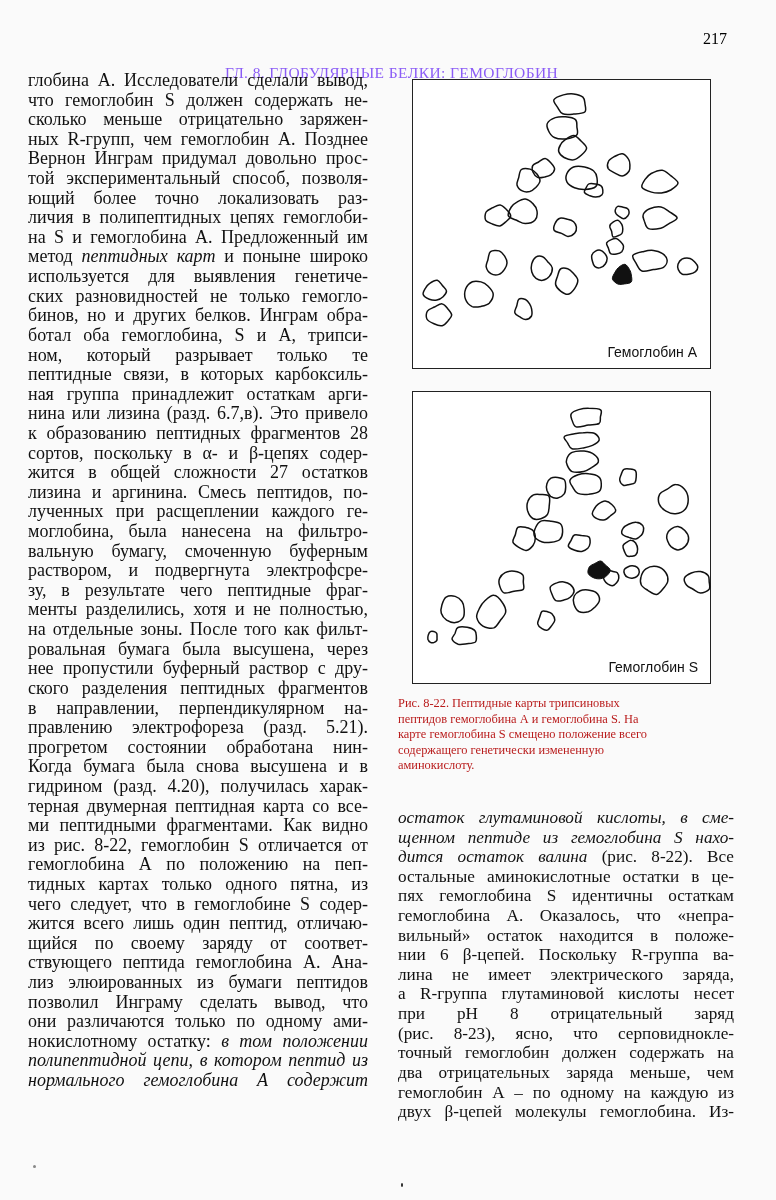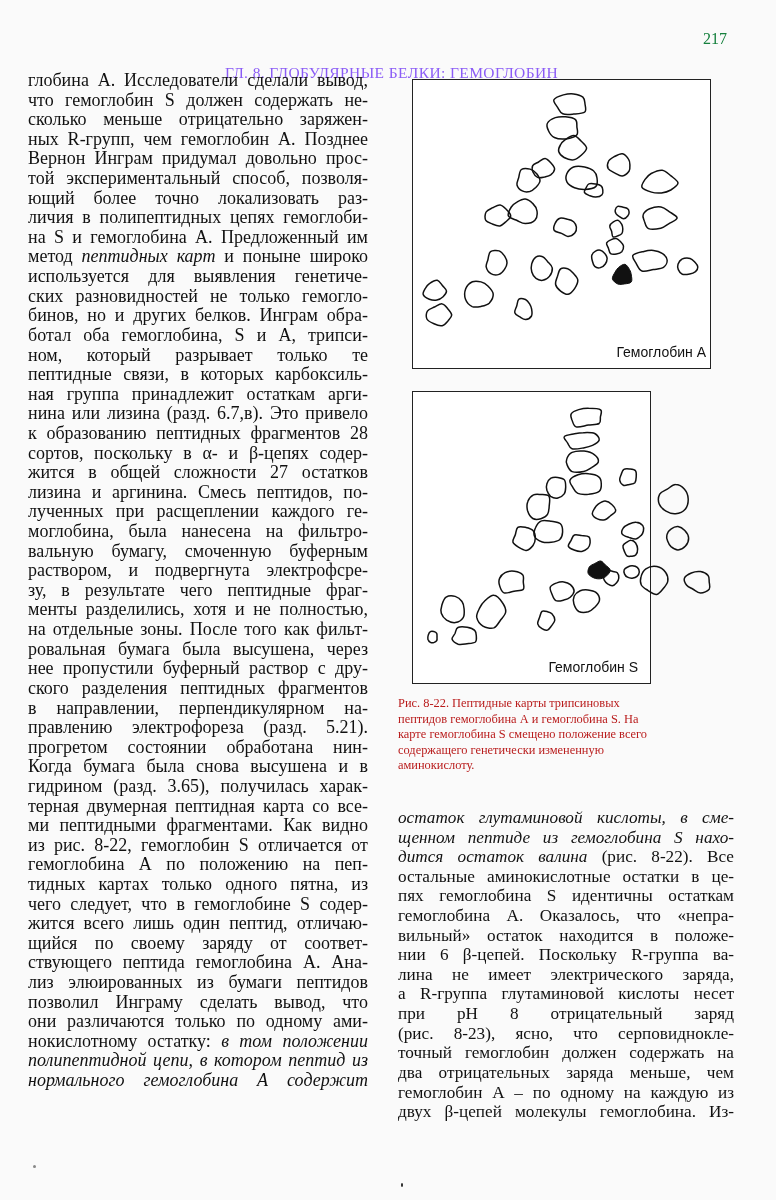--- a/index.html
+++ b/index.html
@@ -1,21 +1,21 @@
 <!DOCTYPE html>
 <html><head>
 <meta charset="utf-8">
 <style>
   html, body { margin: 0; padding: 0; background: #fafafa; }
   body { width: 776px; height: 1200px; position: relative; overflow: hidden;
          font-family: "Liberation Serif", "DejaVu Serif", serif; color: #111; }
   .running-head { position: absolute; top: 30px; left: 0; width: 776px; height: 24px; }
   .running-title { position: absolute; left: 225px; top: 2px; font-size: 15.5px;
                    letter-spacing: 0.4px; color: #8b5cf6; margin-top: 32px; }
-  .page-number { position: absolute; left: 703px; top: 0px; font-size: 16px; color: #15803d; }
+  .page-number { position: absolute; left: 703px; top: 0px; font-size: 16px; color: #000000; }
 
   .col-left { position: absolute; left: 28px; top: 71px; width: 340px; font-size: 18px;
               line-height: 19.62px; text-align: justify; }
   .col-left .line, .col-right .line { display: block; white-space: nowrap;
               text-align-last: justify; height: 19.62px; }
   .it { font-style: italic; }
 
   .figure { position: absolute; left: 405px; top: 73px; width: 330px; }
   .panel { position: absolute; border: 1.6px solid #222; background: #fff; box-sizing: border-box; }
   .panel svg { position: absolute; left: 0; top: 0; }
@@ -68,21 +68,21 @@
     <span class="line">зу, в результате чего пептидные фраг-</span>
     <span class="line">менты разделились, хотя и не полностью,</span>
     <span class="line">на отдельные зоны. После того как фильт-</span>
     <span class="line">ровальная бумага была высушена, через</span>
     <span class="line">нее пропустили буферный раствор с дру-</span>
     <span class="line">ского разделения пептидных фрагментов</span>
     <span class="line">в направлении, перпендикулярном на-</span>
     <span class="line">правлению электрофореза (разд. 5.21).</span>
     <span class="line">прогретом состоянии обработана нин-</span>
     <span class="line">Когда бумага была снова высушена и в</span>
-    <span class="line">гидрином (разд. 3.65), получилась харак-</span>
+    <span class="line">гидрином (разд. 4.20), получилась харак-</span>
     <span class="line">терная двумерная пептидная карта со все-</span>
     <span class="line">ми пептидными фрагментами. Как видно</span>
     <span class="line">из рис. 8-22, гемоглобин S отличается от</span>
     <span class="line">гемоглобина А по положению на пеп-</span>
     <span class="line">тидных картах только одного пятна, из</span>
     <span class="line">чего следует, что в гемоглобине S содер-</span>
     <span class="line">жится всего лишь один пептид, отличаю-</span>
     <span class="line">щийся по своему заряду от соответ-</span>
     <span class="line">ствующего пептида гемоглобина А. Ана-</span>
     <span class="line">лиз элюированных из бумаги пептидов</span>
@@ -117,23 +117,23 @@
         <path d="M284.8,187.0 C284.9,188.5 283.8,190.4 282.5,191.6 C281.1,192.7 278.9,193.6 276.7,194.0 C274.5,194.4 271.2,195.0 269.3,194.2 C267.4,193.5 266.0,191.2 265.3,189.6 C264.6,187.9 264.4,186.1 265.0,184.3 C265.6,182.6 266.8,180.1 268.8,179.2 C270.8,178.2 274.8,177.8 277.1,178.4 C279.3,179.0 280.9,181.2 282.2,182.6 C283.5,184.0 284.8,185.5 284.8,187.0 Z" fill="none" stroke="#111" stroke-width="1.5"></path>
         <path d="M94.0,183.0 C94.0,185.1 92.8,187.4 91.5,189.3 C90.2,191.2 88.3,193.7 86.0,194.4 C83.7,195.1 80.0,194.9 77.9,193.6 C75.7,192.4 73.7,189.3 73.2,186.9 C72.7,184.6 74.2,182.2 74.9,179.7 C75.6,177.2 75.6,173.2 77.5,171.7 C79.4,170.3 83.7,170.1 86.1,170.9 C88.5,171.7 90.5,174.4 91.8,176.4 C93.1,178.5 94.1,180.9 94.0,183.0 Z" fill="none" stroke="#111" stroke-width="1.5"></path>
         <path d="M139.3,188.0 C139.6,190.5 138.0,194.4 136.4,196.4 C134.8,198.5 132.0,200.0 129.8,200.3 C127.6,200.6 124.8,199.8 123.0,198.4 C121.1,197.1 119.5,194.4 118.8,192.0 C118.1,189.6 118.0,186.4 118.7,183.9 C119.4,181.5 121.0,178.4 122.8,177.2 C124.6,176.0 127.7,176.0 129.7,176.7 C131.6,177.4 132.9,179.6 134.5,181.5 C136.1,183.4 139.0,185.5 139.3,188.0 Z" fill="none" stroke="#111" stroke-width="1.5"></path>
         <path d="M164.8,200.0 C165.0,202.6 163.2,206.2 161.6,208.6 C160.0,210.9 157.5,213.8 155.1,214.3 C152.8,214.7 149.7,212.7 147.6,211.1 C145.5,209.5 143.1,206.9 142.6,204.5 C142.1,202.0 143.6,198.9 144.5,196.3 C145.3,193.7 145.9,190.2 147.6,188.9 C149.3,187.6 152.6,188.0 154.7,188.7 C156.8,189.3 158.4,191.1 160.1,193.0 C161.7,194.9 164.5,197.4 164.8,200.0 Z" fill="none" stroke="#111" stroke-width="1.5"></path>
         <path d="M80.2,214.0 C80.4,216.9 78.2,221.1 76.2,223.2 C74.2,225.2 70.9,225.8 68.0,226.4 C65.2,227.0 61.8,227.7 59.2,226.6 C56.6,225.4 53.6,222.2 52.5,219.3 C51.4,216.3 51.6,211.7 52.7,208.8 C53.9,205.9 56.9,202.9 59.4,201.8 C62.0,200.7 65.4,201.2 68.0,201.9 C70.6,202.6 72.9,204.0 74.9,206.0 C76.9,208.0 80.0,211.1 80.2,214.0 Z" fill="none" stroke="#111" stroke-width="1.5"></path>
         <path d="M33.5,211.0 C33.5,212.8 31.7,215.2 30.1,216.7 C28.5,218.2 26.2,219.6 23.9,220.0 C21.6,220.4 18.6,220.1 16.3,219.2 C14.0,218.3 10.8,216.4 10.2,214.6 C9.5,212.7 11.4,210.0 12.5,208.1 C13.5,206.2 14.7,204.6 16.7,203.3 C18.6,202.0 22.1,199.8 24.3,200.2 C26.4,200.6 28.0,203.9 29.6,205.7 C31.1,207.5 33.4,209.2 33.5,211.0 Z" fill="none" stroke="#111" stroke-width="1.5"></path>
         <path d="M38.7,235.0 C38.7,236.9 36.6,238.9 35.1,240.7 C33.5,242.5 31.6,245.2 29.2,245.7 C26.9,246.3 23.5,245.0 21.0,243.8 C18.4,242.7 15.0,241.1 13.9,239.0 C12.8,236.9 13.1,233.1 14.4,231.1 C15.7,229.1 19.0,228.2 21.5,227.0 C24.0,225.8 27.1,223.5 29.3,223.9 C31.6,224.2 33.6,227.4 35.1,229.2 C36.7,231.1 38.7,233.1 38.7,235.0 Z" fill="none" stroke="#111" stroke-width="1.5"></path>
         <path d="M118.6,229.0 C118.9,231.0 119.5,234.2 118.5,236.0 C117.5,237.7 114.6,239.3 112.7,239.5 C110.7,239.6 108.7,238.0 106.9,236.9 C105.1,235.8 102.3,234.5 101.8,232.7 C101.2,230.9 103.0,228.3 103.7,226.0 C104.4,223.8 104.4,220.2 105.9,219.1 C107.3,218.0 110.7,218.8 112.5,219.5 C114.3,220.3 115.6,222.2 116.6,223.8 C117.6,225.4 118.2,227.0 118.6,229.0 Z" fill="none" stroke="#111" stroke-width="1.5"></path>
         <path d="M218.3,195.0 C218.6,197.1 219.4,200.5 218.3,201.9 C217.2,203.4 213.8,203.6 211.6,203.9 C209.3,204.2 206.8,204.8 204.8,204.0 C202.8,203.2 199.9,200.8 199.4,198.9 C199.0,196.9 201.1,194.0 202.1,192.1 C203.1,190.2 204.0,188.7 205.6,187.4 C207.2,186.1 210.1,184.0 211.9,184.3 C213.7,184.7 215.5,187.7 216.5,189.5 C217.6,191.3 218.0,192.9 218.3,195.0 Z" fill="#111111" stroke="#111" stroke-width="1"></path>
       </svg>
-    <span class="panel-label" id="label-0" style="right: 4px; bottom: 8px; margin-top: 6px;">Гемоглобин А</span>
+    <span class="panel-label" id="label-0" style="right: 13px; bottom: 8px; margin-top: 6px;">Гемоглобин А</span>
   </div>
-  <div class="panel" id="panel-1" style="left: 7px; top: 318px; width: 239px; height: 293px;">
+  <div class="panel" id="panel-1" style="left: 7px; top: 318px; width: 299px; height: 293px;">
     <svg id="svg-1" width="299" height="293">
         <path d="M187.4,25.0 C187.1,27.3 188.1,30.1 186.1,31.5 C184.1,32.8 179.2,32.5 175.4,33.0 C171.6,33.6 166.0,35.8 163.2,34.9 C160.5,34.1 159.9,30.2 159.0,28.0 C158.2,25.8 157.1,23.6 158.2,21.8 C159.3,20.1 162.8,18.5 165.7,17.6 C168.6,16.7 172.0,16.1 175.6,16.2 C179.3,16.2 185.7,16.3 187.6,17.8 C189.6,19.2 187.6,22.7 187.4,25.0 Z" fill="none" stroke="#111" stroke-width="1.5"></path>
         <path d="M186.2,48.0 C185.8,50.0 182.1,52.1 179.5,53.4 C176.9,54.7 173.9,55.3 170.5,55.9 C167.1,56.5 161.6,57.7 159.0,56.8 C156.3,55.9 155.8,52.8 154.5,50.8 C153.2,48.7 150.1,46.1 151.3,44.6 C152.4,43.1 158.4,42.4 161.5,41.7 C164.7,41.1 166.9,40.7 170.3,40.7 C173.7,40.6 179.0,40.3 181.7,41.5 C184.3,42.8 186.6,46.0 186.2,48.0 Z" fill="none" stroke="#111" stroke-width="1.5"></path>
         <path d="M185.3,70.0 C184.8,72.1 181.0,74.0 178.6,75.6 C176.2,77.1 173.9,78.9 170.7,79.5 C167.4,80.2 161.9,80.7 159.1,79.6 C156.4,78.5 155.1,75.3 154.2,73.1 C153.3,71.0 152.9,68.9 153.8,66.8 C154.6,64.6 156.2,61.7 159.1,60.4 C162.0,59.1 167.3,58.7 171.1,59.1 C174.8,59.5 179.2,61.0 181.6,62.9 C184.0,64.7 185.8,67.9 185.3,70.0 Z" fill="none" stroke="#111" stroke-width="1.5"></path>
         <path d="M188.3,92.0 C188.4,94.4 188.2,97.6 186.1,99.4 C184.0,101.1 179.3,101.9 175.7,102.3 C172.2,102.6 167.5,102.6 164.8,101.4 C162.2,100.3 161.0,97.4 159.7,95.2 C158.4,93.0 156.1,90.2 157.0,88.1 C157.9,86.1 161.9,83.9 165.0,82.8 C168.2,81.8 172.3,81.4 175.7,81.8 C179.2,82.1 183.6,83.2 185.7,84.9 C187.8,86.6 188.3,89.6 188.3,92.0 Z" fill="none" stroke="#111" stroke-width="1.5"></path>
         <path d="M152.7,95.0 C152.6,97.3 152.5,100.1 151.2,101.9 C149.9,103.7 147.2,105.6 144.9,106.0 C142.7,106.4 139.5,105.6 137.6,104.3 C135.8,103.0 134.6,100.4 133.9,98.3 C133.3,96.2 133.2,93.7 133.9,91.7 C134.6,89.7 136.1,87.3 137.9,86.2 C139.7,85.2 142.4,85.1 144.7,85.4 C146.9,85.7 150.1,86.3 151.4,87.9 C152.7,89.5 152.7,92.7 152.7,95.0 Z" fill="none" stroke="#111" stroke-width="1.5"></path>
         <path d="M223.2,85.0 C223.1,87.0 223.0,89.5 221.9,90.8 C220.8,92.0 218.3,92.1 216.3,92.5 C214.4,92.9 211.9,93.9 210.3,93.2 C208.7,92.5 207.0,89.8 206.7,88.0 C206.3,86.3 207.5,84.3 208.2,82.5 C208.9,80.8 209.3,78.4 210.7,77.5 C212.0,76.6 214.4,76.8 216.4,77.0 C218.4,77.2 221.4,77.3 222.5,78.7 C223.7,80.0 223.3,83.0 223.2,85.0 Z" fill="none" stroke="#111" stroke-width="1.5"></path>
         <path d="M136.2,114.0 C136.0,117.0 135.9,120.2 134.5,122.4 C133.2,124.5 130.4,126.0 127.9,126.7 C125.5,127.4 122.0,127.8 119.8,126.5 C117.6,125.2 115.5,121.7 114.6,118.8 C113.8,115.9 113.9,111.9 114.9,109.3 C115.8,106.6 118.4,104.0 120.5,102.9 C122.7,101.8 125.2,102.3 127.7,102.5 C130.3,102.7 134.6,102.3 136.0,104.2 C137.4,106.1 136.5,111.0 136.2,114.0 Z" fill="none" stroke="#111" stroke-width="1.5"></path>
         <path d="M202.6,119.0 C202.3,120.9 199.0,122.5 197.2,124.0 C195.4,125.4 194.0,127.3 191.9,127.8 C189.8,128.3 186.5,127.9 184.4,126.9 C182.3,126.0 179.8,123.9 179.4,122.2 C178.9,120.4 180.5,118.1 181.5,116.5 C182.5,114.8 183.5,113.5 185.2,112.2 C187.0,111.0 189.8,109.0 192.1,109.1 C194.4,109.2 197.4,111.1 199.1,112.8 C200.8,114.4 202.9,117.1 202.6,119.0 Z" fill="none" stroke="#111" stroke-width="1.5"></path>
         <path d="M275.2,107.0 C275.3,110.3 274.3,114.8 272.2,117.2 C270.1,119.7 265.8,121.4 262.6,121.7 C259.4,122.1 255.8,120.7 253.0,119.1 C250.3,117.5 247.2,114.9 246.2,112.0 C245.1,109.2 245.4,104.7 246.7,102.2 C248.1,99.7 251.6,98.7 254.3,97.1 C256.9,95.5 259.7,92.5 262.5,92.6 C265.4,92.6 269.4,94.9 271.5,97.3 C273.6,99.7 275.1,103.7 275.2,107.0 Z" fill="none" stroke="#111" stroke-width="1.5"></path>

